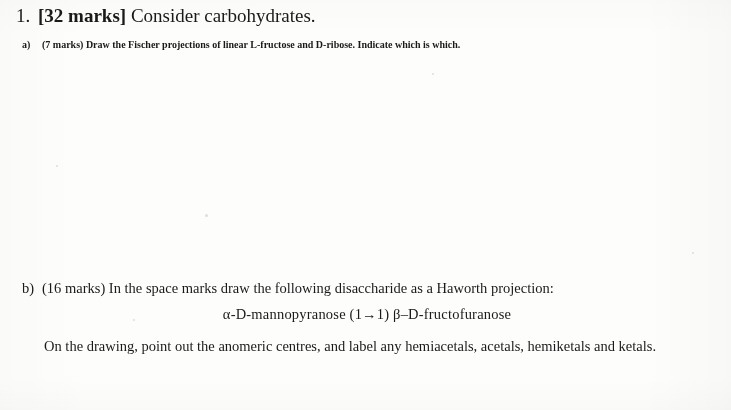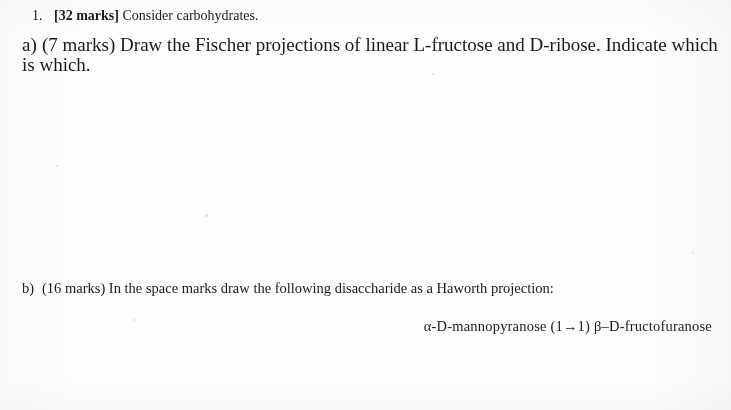--- a/index.html
+++ b/index.html
@@ -36,62 +36,63 @@
     border-radius: 50%;
     opacity: 0.55;
   }
 
   .q-block {
     position: absolute;
   }
 
   
   #q1 {
-    left: 32px;
+    left: 16px;
     top: 6px;
     width: 700px;
-    font-size: 14px;
+    font-size: 19px;
     line-height: 20px;
   }
   .num {
     display: inline-block;
     width: 22px;
     text-align: left;
   }
   .bold {
     font-weight: bold;
   }
 
   
   #part-a {
     left: 22px;
     top: 35px;
     width: 700px;
-    font-size: 19px;
+    font-size: 10px;
     line-height: 20px;
+    font-weight: bold;
   }
   .part-label {
     display: inline-block;
     width: 20px;
   }
 
   
   #part-b {
     left: 22px;
     top: 278px;
     width: 700px;
     font-size: 14.5px;
     line-height: 20px;
   }
 
   #disaccharide {
     left: 22px;
-    top: 318px;
+    top: 306px;
     width: 690px;
-    text-align: right;
+    text-align: center;
     font-size: 14.5px;
     letter-spacing: 0.2px;
   }
 
   #instruction {
     left: 44px;
     top: 336px;
     width: 650px;
     font-size: 14.5px;
     line-height: 20px;
@@ -134,16 +135,17 @@
   </div>
 
   <div class="answer-space"></div>
 
   <div class="q-block" id="part-b">
     <span class="part-label">b)</span><span>(16 marks)</span> <span>In the space marks draw the following disaccharide as a Haworth projection:</span>
   </div>
 
   <div class="q-block" id="disaccharide">α-D-mannopyranose (1→1) β–D-fructofuranose</div>
 
+  <div class="q-block" id="instruction">On the drawing, point out the anomeric centres, and label any hemiacetals, acetals, hemiketals and ketals.</div>
 
   <div class="answer-space-2"></div>
 
 </div>
 
 </body></html>

